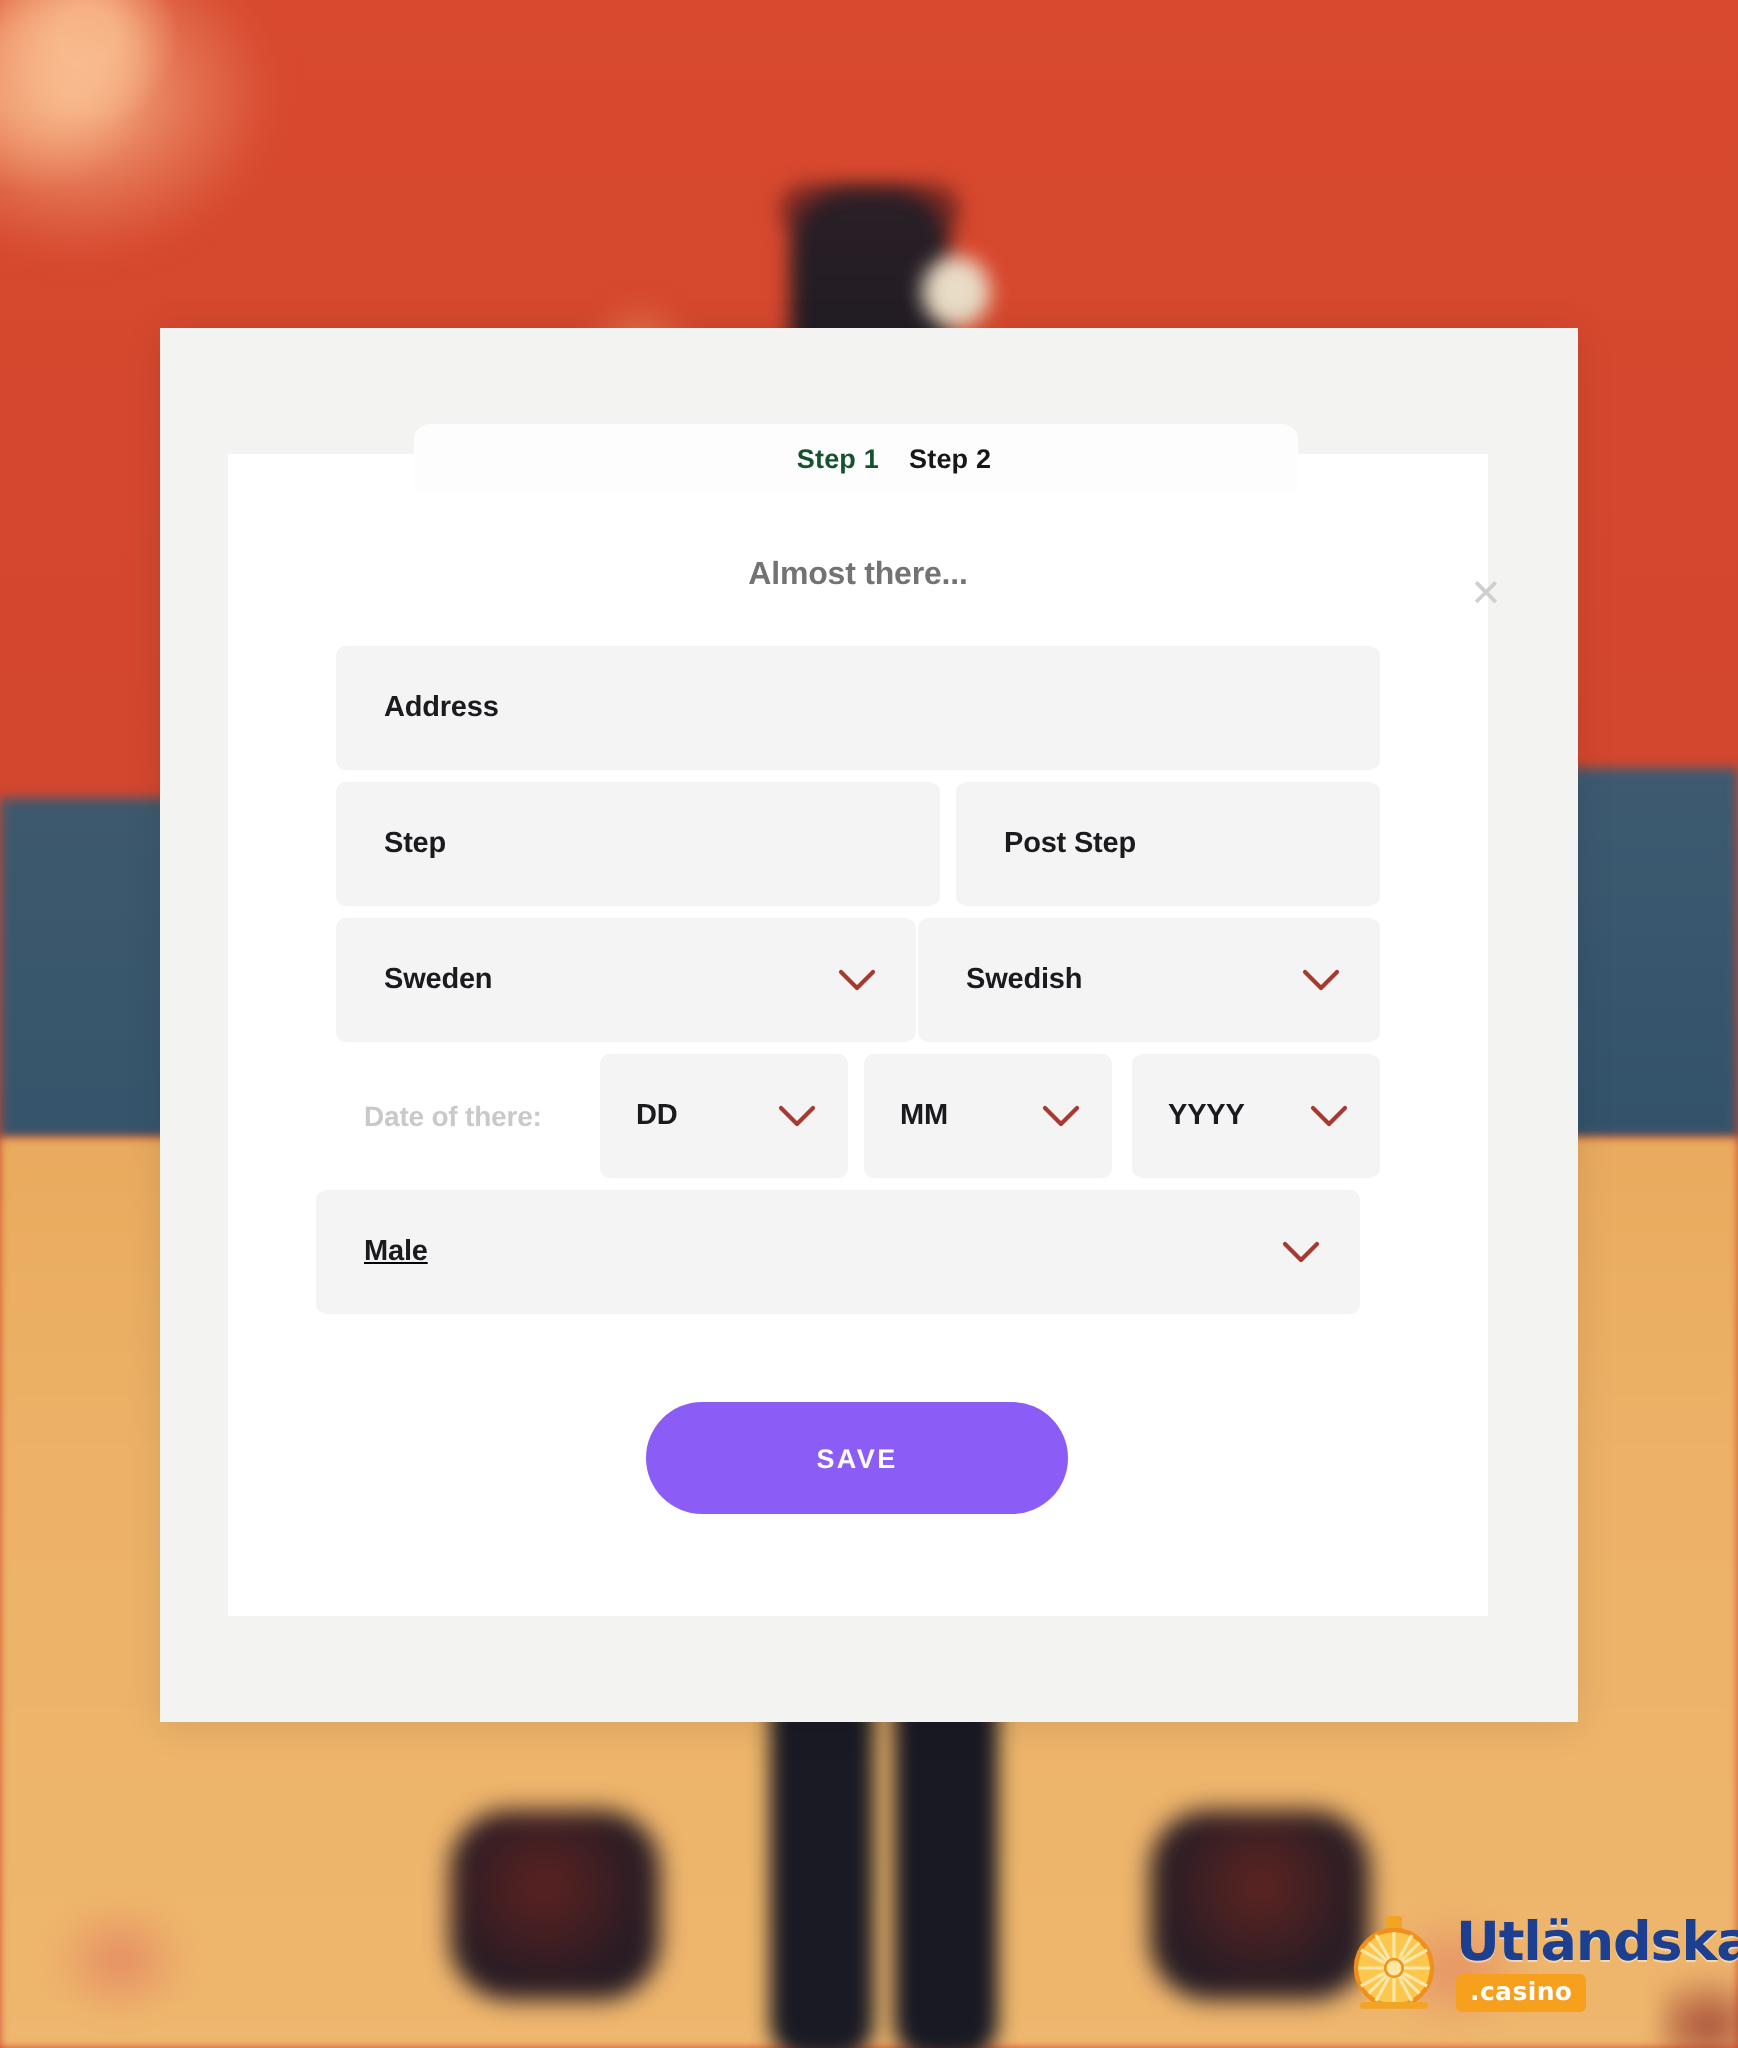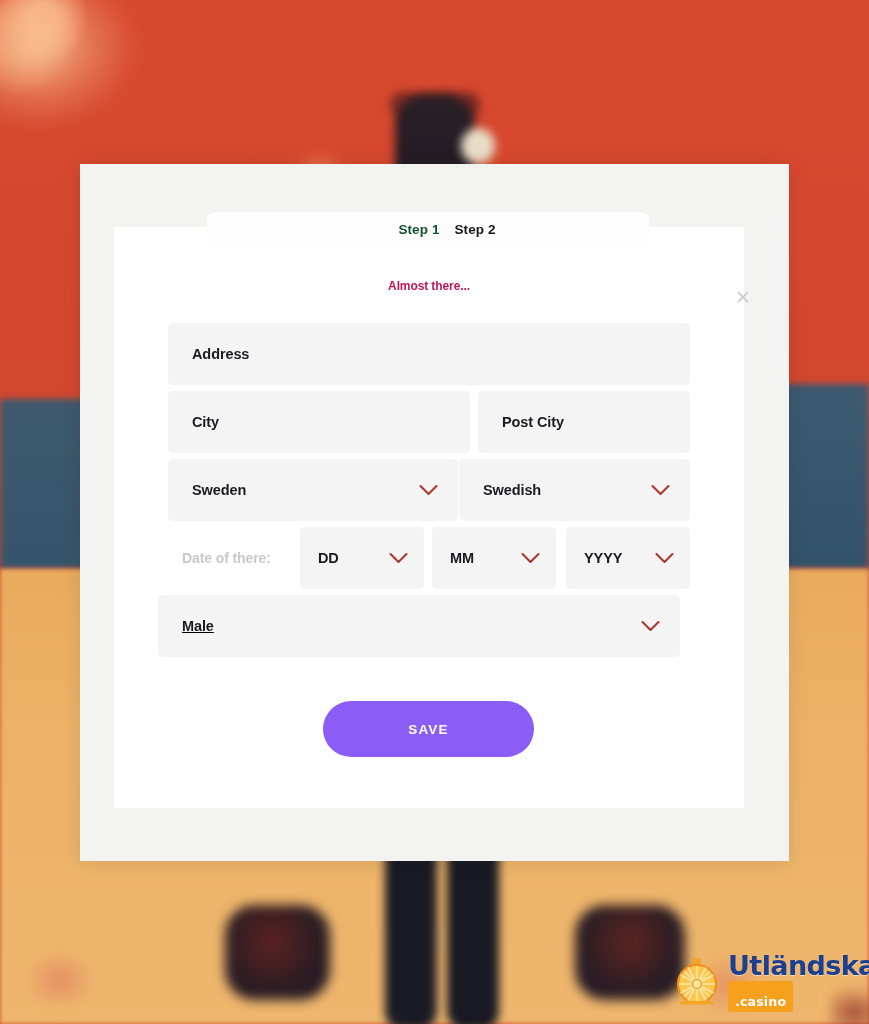--- a/index.html
+++ b/index.html
@@ -212,23 +212,23 @@
     user-select: none;
     font-family: "DejaVu Sans", sans-serif;
   }
 
   
   #form-heading {
     position: absolute;
     left: 0; right: 0;
     top: 52px;
     text-align: center;
-    font-size: 12px;
-    font-weight: 700;
-    color: #be185d;
+    font-size: 16px;
+    font-weight: 700;
+    color: #737373;
     letter-spacing: -0.1px;
   }
 
   
   .field {
     position: absolute;
     background: #f4f4f4;
     border-radius: 5px;
     display: flex;
     align-items: center;
@@ -319,21 +319,21 @@
     text-shadow: 0 1px 0 rgba(255,255,255,0.45);
     font-family: "DejaVu Sans", sans-serif;
   }
   #logo-badge {
     margin-top: 2px;
     background: #f6a01e;
     color: #ffffff;
     font-size: 12.5px;
     font-weight: 700;
     line-height: 1;
-    padding: 15px 7px 4px;
+    padding: 3px 7px 4px;
     border-radius: 3px;
     letter-spacing: 0.2px;
     font-family: "DejaVu Sans", sans-serif;
   }
 </style>
 </head>
 <body>
 
 <div id="bg-scene">
   <div id="bg-sky"></div>
@@ -366,25 +366,25 @@
 
 <div id="signup-card">
 
   <div id="form-heading">Almost there...</div>
 
   <div class="field" id="field-address">
     <span class="field-text placeholder">Address</span>
   </div>
 
   <div class="field" id="field-city">
-    <span class="field-text placeholder">City</span>
+    <span class="field-text placeholder">Step</span>
   </div>
 
   <div class="field" id="field-postcode">
-    <span class="field-text placeholder">Post City</span>
+    <span class="field-text placeholder">Post Step</span>
   </div>
 
   <div class="field" id="field-language">
     <span class="field-text">Swedish</span>
     <span class="chevron">
       <svg viewBox="0 0 19 11">
           <path d="M1.5 1.5 L9.5 9.5 L17.5 1.5" fill="none" stroke="#a8392f" stroke-width="2.1" stroke-linecap="round" stroke-linejoin="round"></path>
         </svg>
     </span>
   </div>

